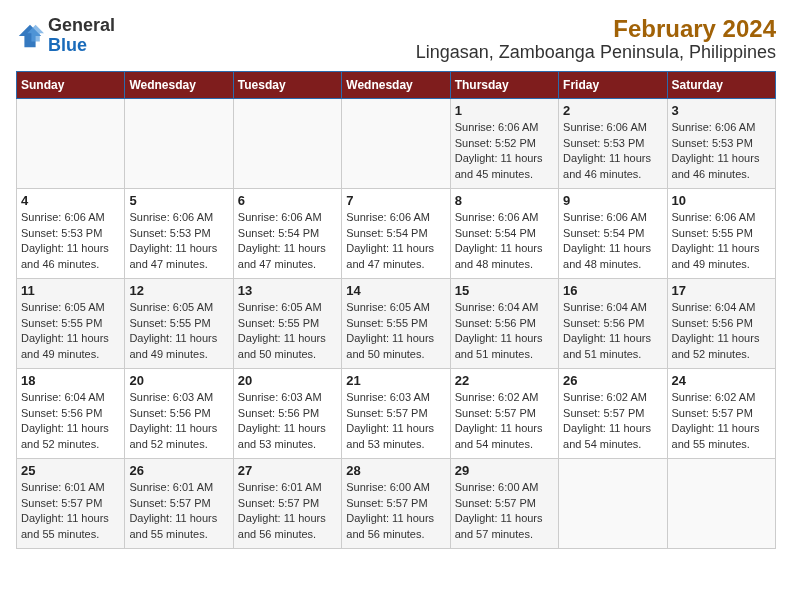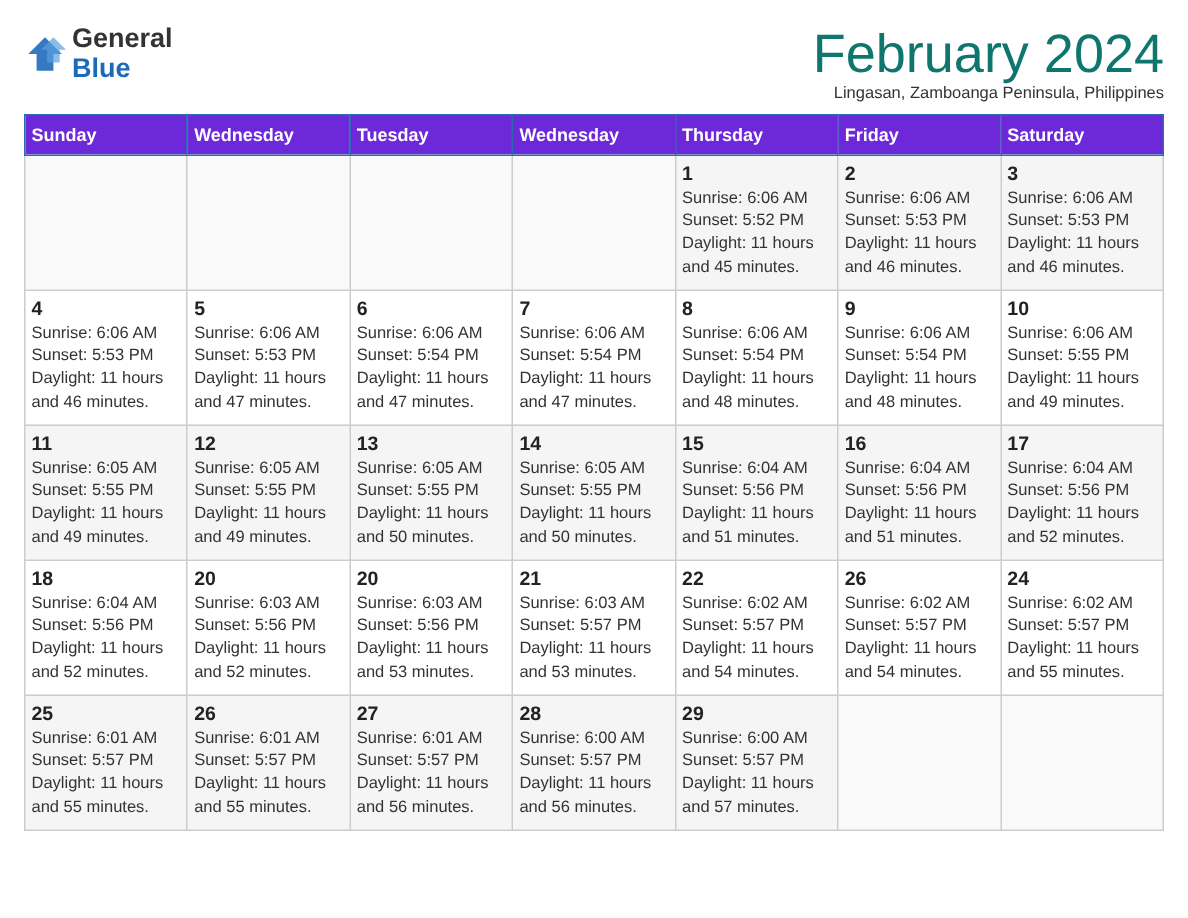--- a/index.html
+++ b/index.html
@@ -30,36 +30,36 @@
     .logo-general { color: #333; }
     .logo-blue { color: #1a6bba; }
     .logo-icon {
       width: 28px;
       height: 28px;
     }
     .title-block {
       text-align: right;
     }
     .calendar-title {
-      font-size: 36px;
-      font-weight: normal;
-      color: #0f766e;
+      font-size: 24px;
+      font-weight: bold;
+      color: #a16207;
       line-height: 1.1;
     }
     .calendar-subtitle {
-      font-size: 11px;
+      font-size: 18px;
       color: #333;
     }
     table {
       width: 100%;
       border-collapse: collapse;
       table-layout: fixed;
     }
     thead th {
-      background-color: #6d28d9;
+      background-color: #7f1d1d;
       color: #fff;
       font-size: 12px;
       font-weight: bold;
       padding: 6px 4px;
       text-align: left;
       border: 1px solid #2a6aad;
     }
     tbody td {
       vertical-align: top;
       border: 1px solid #ccc;

